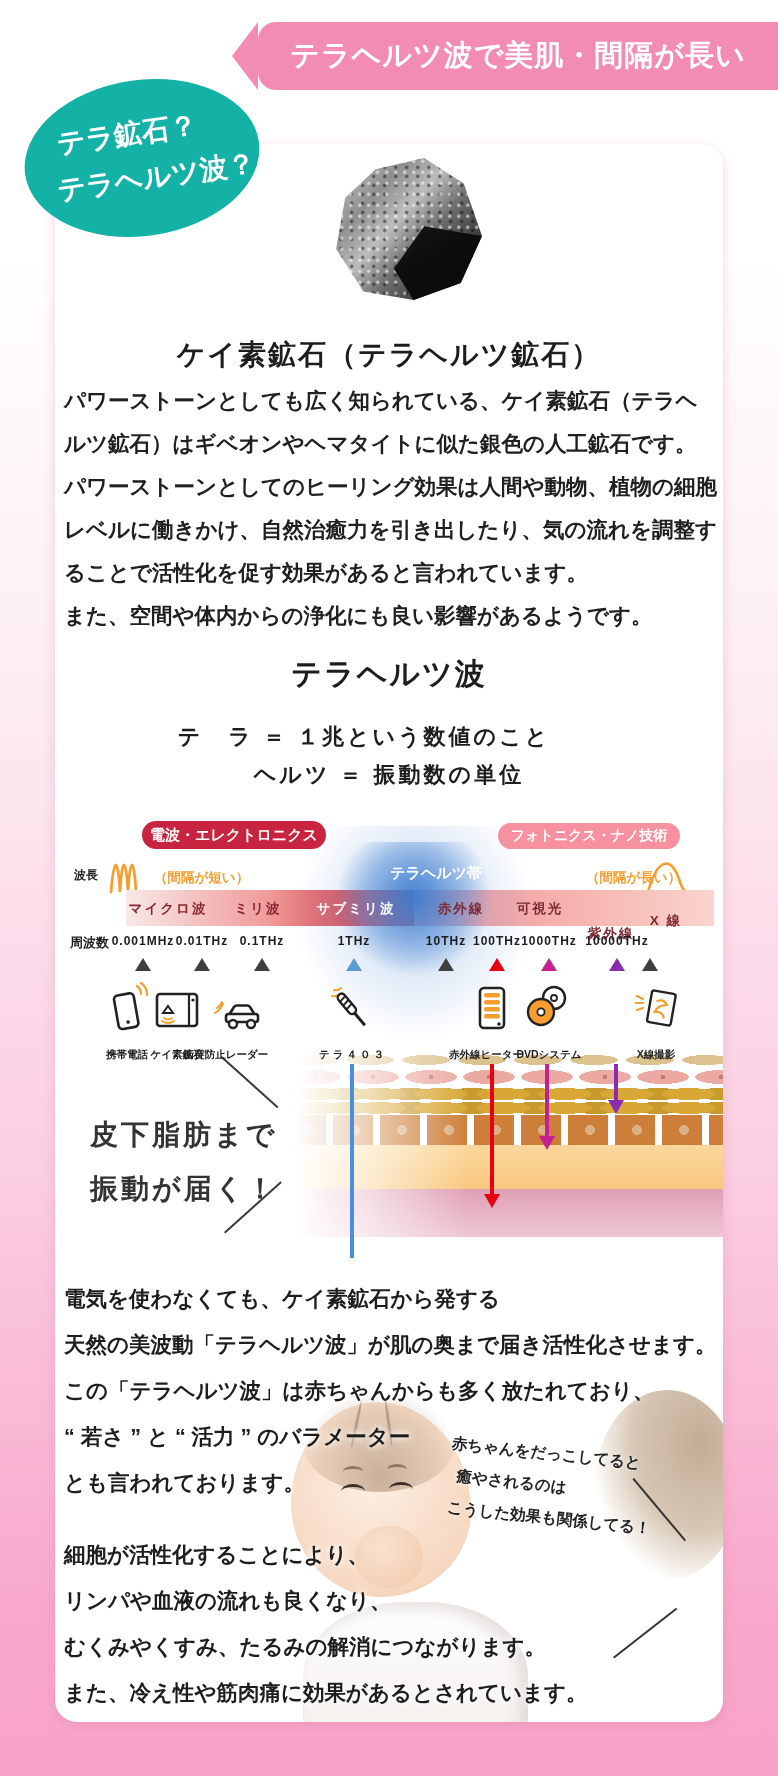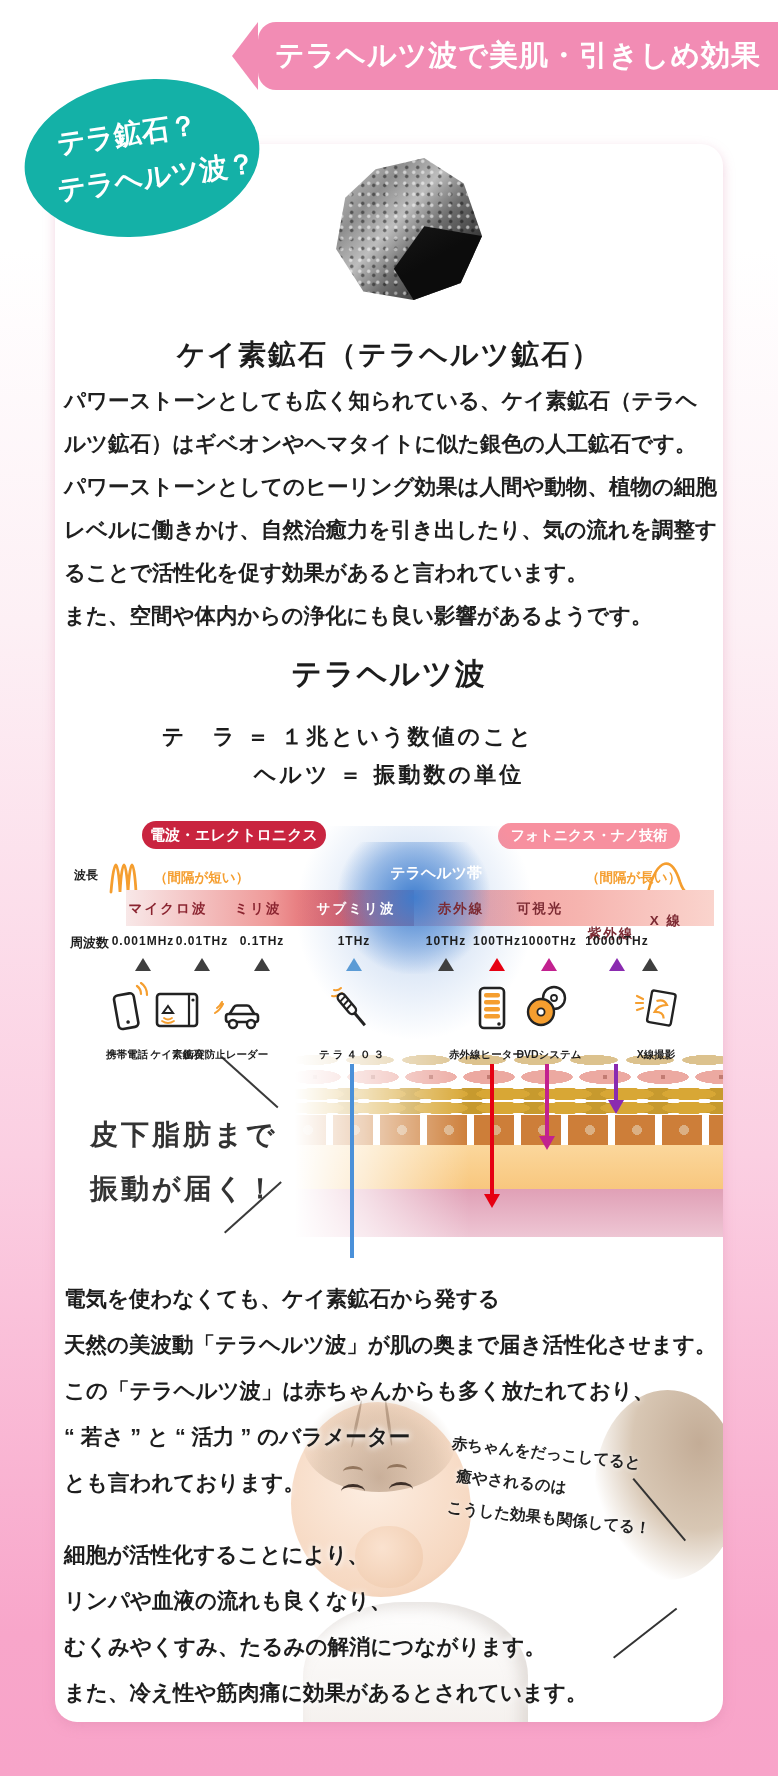--- a/index.html
+++ b/index.html
@@ -34,21 +34,21 @@
       radial-gradient(circle at 70% 60%,rgba(0,0,0,.45) 0 1px,transparent 2.4px) 3px 4px/11px 9px,
       linear-gradient(132deg,#d2d2d2 0%,#8f8f8f 28%,#bdbdbd 44%,#6e6e6e 60%,#3c3c3c 78%,#141414 100%);}
   .stone-facet{left:330px;top:158px;width:152px;height:142px;z-index:3;
     clip-path:polygon(62% 48%,100% 55%,86% 88%,55% 100%,42% 78%);
     background:linear-gradient(150deg,#2c2c2c,#0c0c0c 70%);}
 
   
   .h1{left:0;top:336px;width:778px;text-align:center;font-size:28px;letter-spacing:2px;z-index:2;}
   .p-intro{left:64px;top:380px;width:654px;font-size:21.5px;line-height:43px;white-space:pre-line;z-index:2;color:#202020;}
   .h2{left:0;top:654px;width:778px;text-align:center;font-size:30px;letter-spacing:2px;z-index:2;}
-  .def1{left:0;top:722px;width:696px;text-align:center;font-size:22px;letter-spacing:3px;z-index:2;}
+  .def1{left:8px;top:722px;width:696px;text-align:center;font-size:22px;letter-spacing:3px;z-index:2;padding-left:8px;}
   .def2{left:0;top:760px;width:778px;text-align:center;font-size:22px;letter-spacing:3px;z-index:2;}
 
   
   .badge{z-index:2;display:flex;align-items:center;justify-content:center;color:#fff;}
   .badge-left{left:142px;top:821px;width:184px;height:28px;background:#c9243f;border-radius:14px;font-size:15px;}
   .badge-right{left:498px;top:823px;width:182px;height:26px;background:#f7909f;border-radius:13px;font-size:14px;}
 
   .glow-soft{left:295px;top:826px;width:240px;height:215px;z-index:3;
     background:radial-gradient(ellipse at 50% 40%,rgba(116,160,220,.45),rgba(116,160,220,0) 70%);}
   .glow-main{left:338px;top:842px;width:152px;height:132px;z-index:3;
@@ -161,21 +161,21 @@
     <div class="ph brow br1"></div>
     <div class="ph brow br2"></div>
     <div class="ph eye ey1"></div>
     <div class="ph eye ey2"></div>
     <div class="ph baby-body"></div>
     <div class="ph baby-hand"></div>
   </div>
 
   <div class="abs banner-tip"></div>
   <div class="abs banner-body">
-    <span>テラヘルツ波で美肌・引きしめ効果</span>
+    <span>テラヘルツ波で美肌・間隔が長い</span>
   </div>
 
   <div class="abs bubble">
     <div class="l1">テラ鉱石？</div>
     <div class="l2">テラヘルツ波？</div>
   </div>
 
   <div class="abs stone"></div>
   <div class="abs stone-facet"></div>
 

